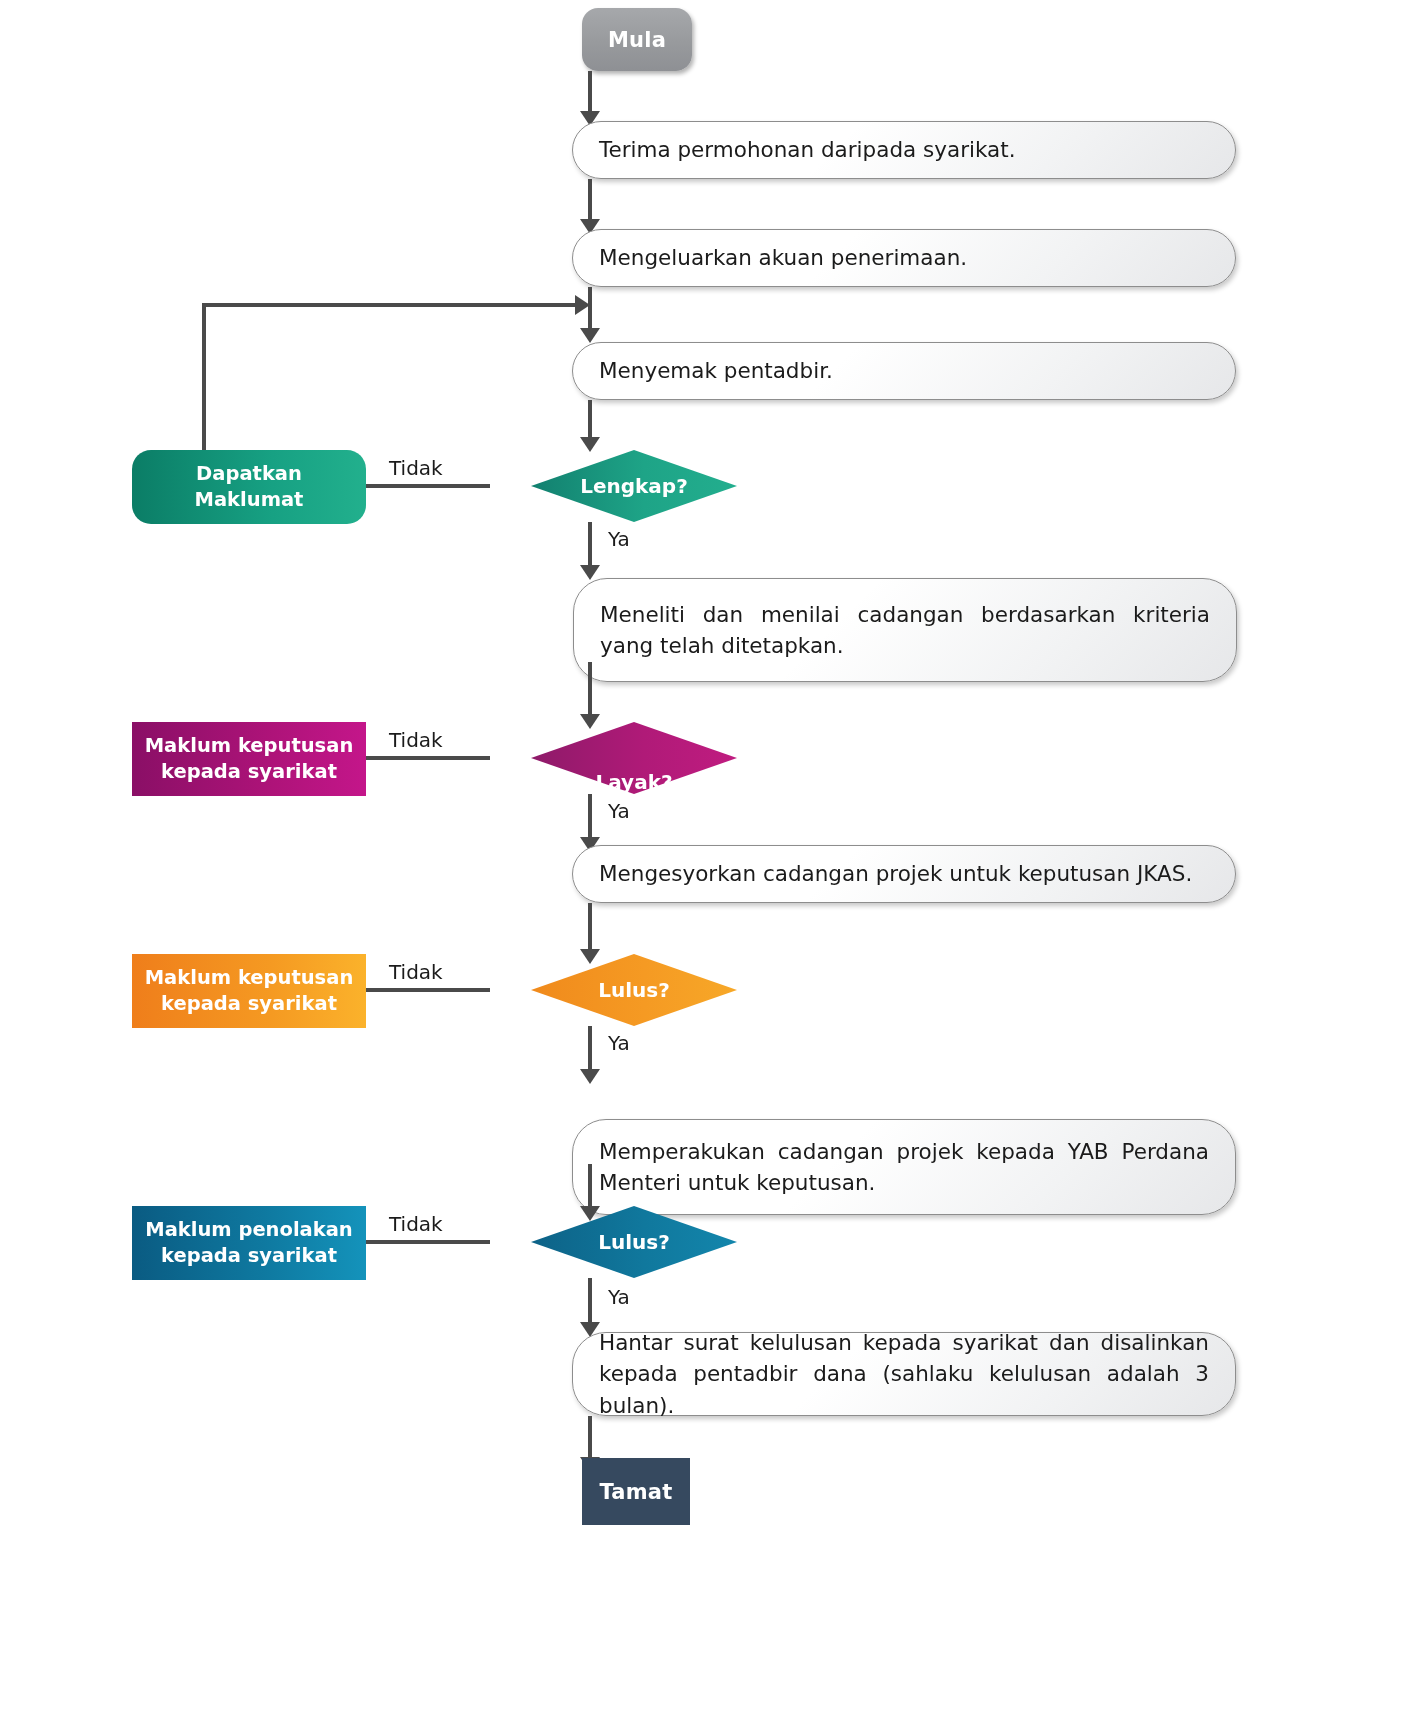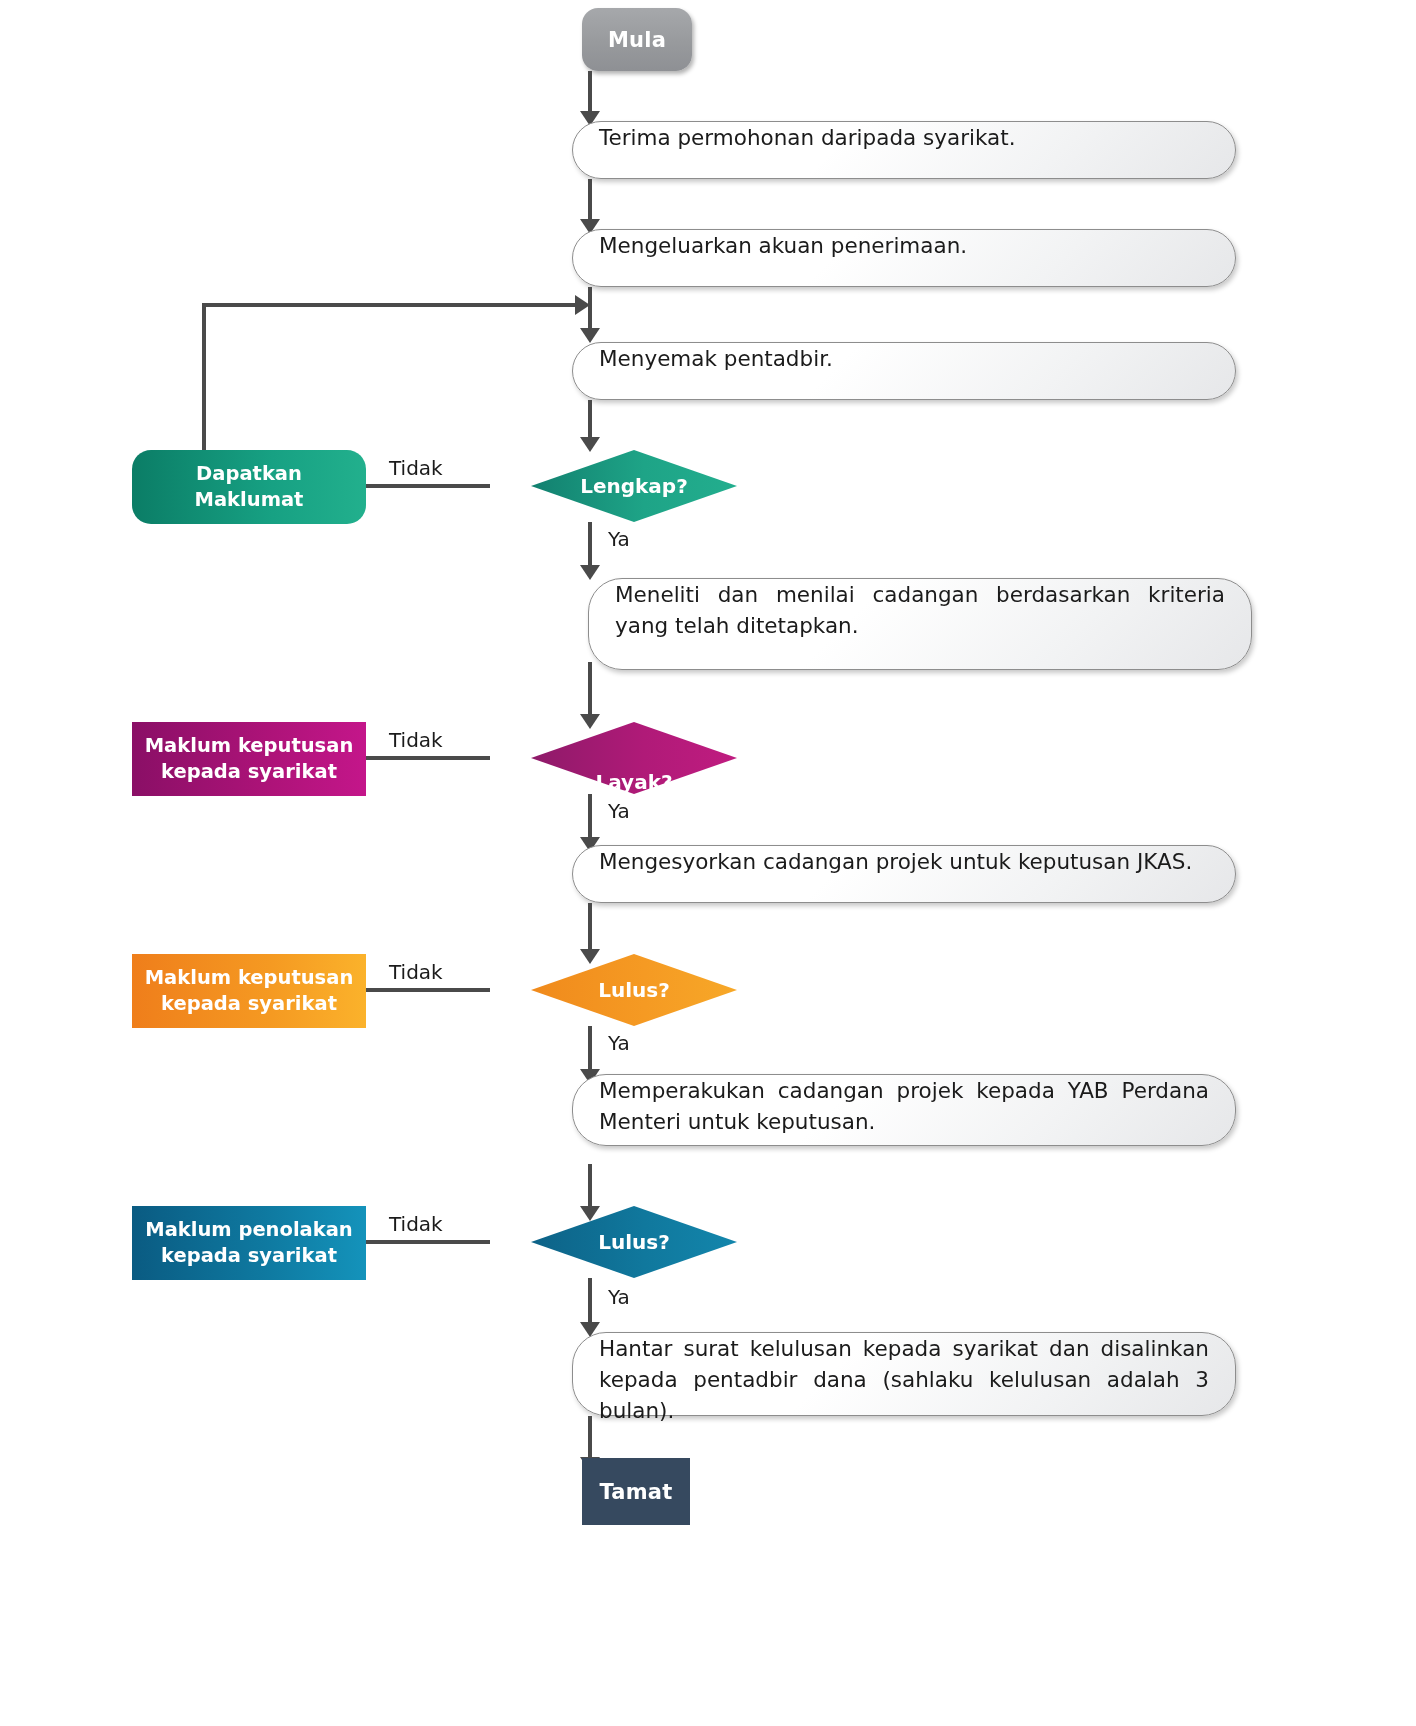--- a/index.html
+++ b/index.html
@@ -34,21 +34,21 @@
     display:flex;align-items:center;justify-content:center;
     color:#ffffff;font-weight:bold;font-size:21px;letter-spacing:.2px;
   }
 
   
   .process{
     border:1.4px solid #8d8d8d;
     border-radius:34px;
     background:linear-gradient(135deg,#ffffff 0%,#ffffff 40%,#f2f3f4 72%,#e6e7e9 100%);
     box-shadow:2px 3px 5px rgba(0,0,0,.22);
-    display:flex;align-items:flex-start;
+    display:flex;align-items:center;
     padding:0 26px;
   }
   .process .ptext{
     width:100%;
     font-size:21.5px;
     color:#1b1b1b;
     line-height:1.45;
     text-align:justify;
     text-justify:inter-word;
   }
@@ -162,21 +162,21 @@
 
   <div class="node outcome o-green" style="left:88px;top:450px;width:234px;height:74px;flex-direction:column;">
     <span>Dapatkan</span>
     <span>Maklumat</span>
   </div>
 
   <div class="conn vline" style="left:588px;top:522px;height:44px;"></div>
   <div class="arrow-down" style="left:580px;top:565px;"></div>
   <div class="edge-label" style="left:608px;top:527px;">Ya</div>
 
-  <div class="node process" style="left:544px;top:578px;width:664px;height:92px;">
+  <div class="node process" style="left:529px;top:578px;width:664px;height:104px;">
     <div class="ptext">Meneliti dan menilai cadangan berdasarkan kriteria yang telah ditetapkan.</div>
   </div>
 
   <div class="conn vline" style="left:588px;top:662px;height:54px;"></div>
   <div class="arrow-down" style="left:580px;top:714px;"></div>
 
   <div class="node decision d-purple" style="left:487px;top:722px;width:206px;height:72px;align-items:flex-end;">
     <span class="dshape"></span>
     <span class="dlabel">Layak?</span>
   </div>
@@ -212,21 +212,21 @@
 
   <div class="node outcome o-orange" style="left:88px;top:954px;width:234px;height:74px;flex-direction:column;">
     <span>Maklum keputusan</span>
     <span>kepada syarikat</span>
   </div>
 
   <div class="conn vline" style="left:588px;top:1026px;height:44px;"></div>
   <div class="arrow-down" style="left:580px;top:1069px;"></div>
   <div class="edge-label" style="left:608px;top:1031px;">Ya</div>
 
-  <div class="node process" style="left:528px;top:1074px;width:664px;height:72px;">
+  <div class="node process" style="left:528px;top:1119px;width:664px;height:96px;">
     <div class="ptext">Memperakukan cadangan projek kepada YAB Perdana Menteri untuk keputusan.</div>
   </div>
 
   <div class="conn vline" style="left:588px;top:1164px;height:44px;"></div>
   <div class="arrow-down" style="left:580px;top:1206px;"></div>
 
   <div class="node decision d-blue" style="left:487px;top:1206px;width:206px;height:72px;">
     <span class="dshape"></span>
     <span class="dlabel">Lulus?</span>
   </div>

